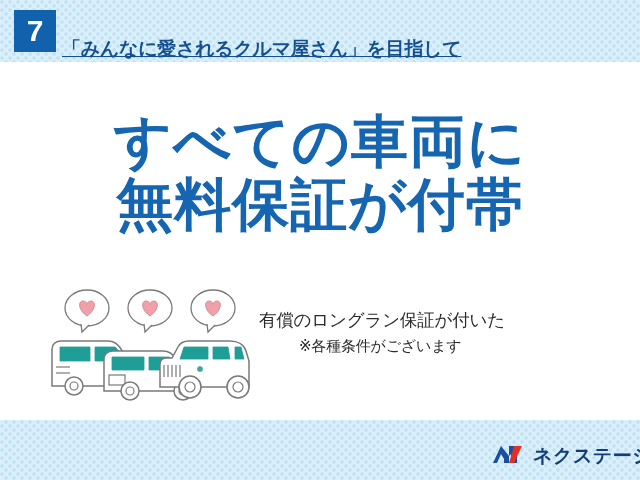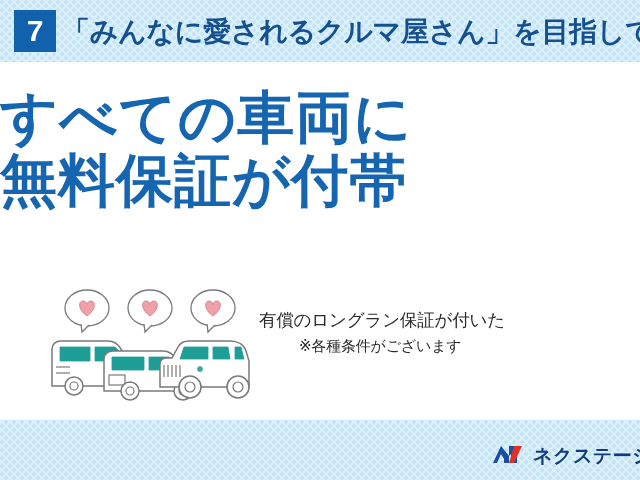--- a/index.html
+++ b/index.html
@@ -46,47 +46,49 @@
     font-size: 30px;
     font-weight: bold;
     line-height: 42px;
     text-align: center;
     letter-spacing: 0;
     font-family: "Liberation Sans", sans-serif;
   }
   #header-title {
     position: absolute;
     left: 62px;
-    top: 14px;
+    top: 30px;
     width: 560px;
     height: 36px;
     line-height: 36px;
     color: #14508f;
-    font-size: 28px;
+    font-size: 19px;
     font-weight: bold;
     white-space: nowrap;
     letter-spacing: -0.3px;
+    text-decoration: underline;
   }
 
   
   #panel {
     position: absolute;
     left: 0;
     top: 62px;
     width: 640px;
     height: 358px;
     background: #ffffff;
   }
 
   
   #headline {
     position: absolute;
     left: 0;
-    top: 24px;
-    width: 640px;
+    top: 48px;
+    width: 640px;
+    text-align: center;
     color: #1565b0;
     font-weight: bold;
     font-size: 57px;
     line-height: 63px;
     letter-spacing: 1px;
     white-space: nowrap;
   }
   #headline .hl-line { display: block; }
 
   

